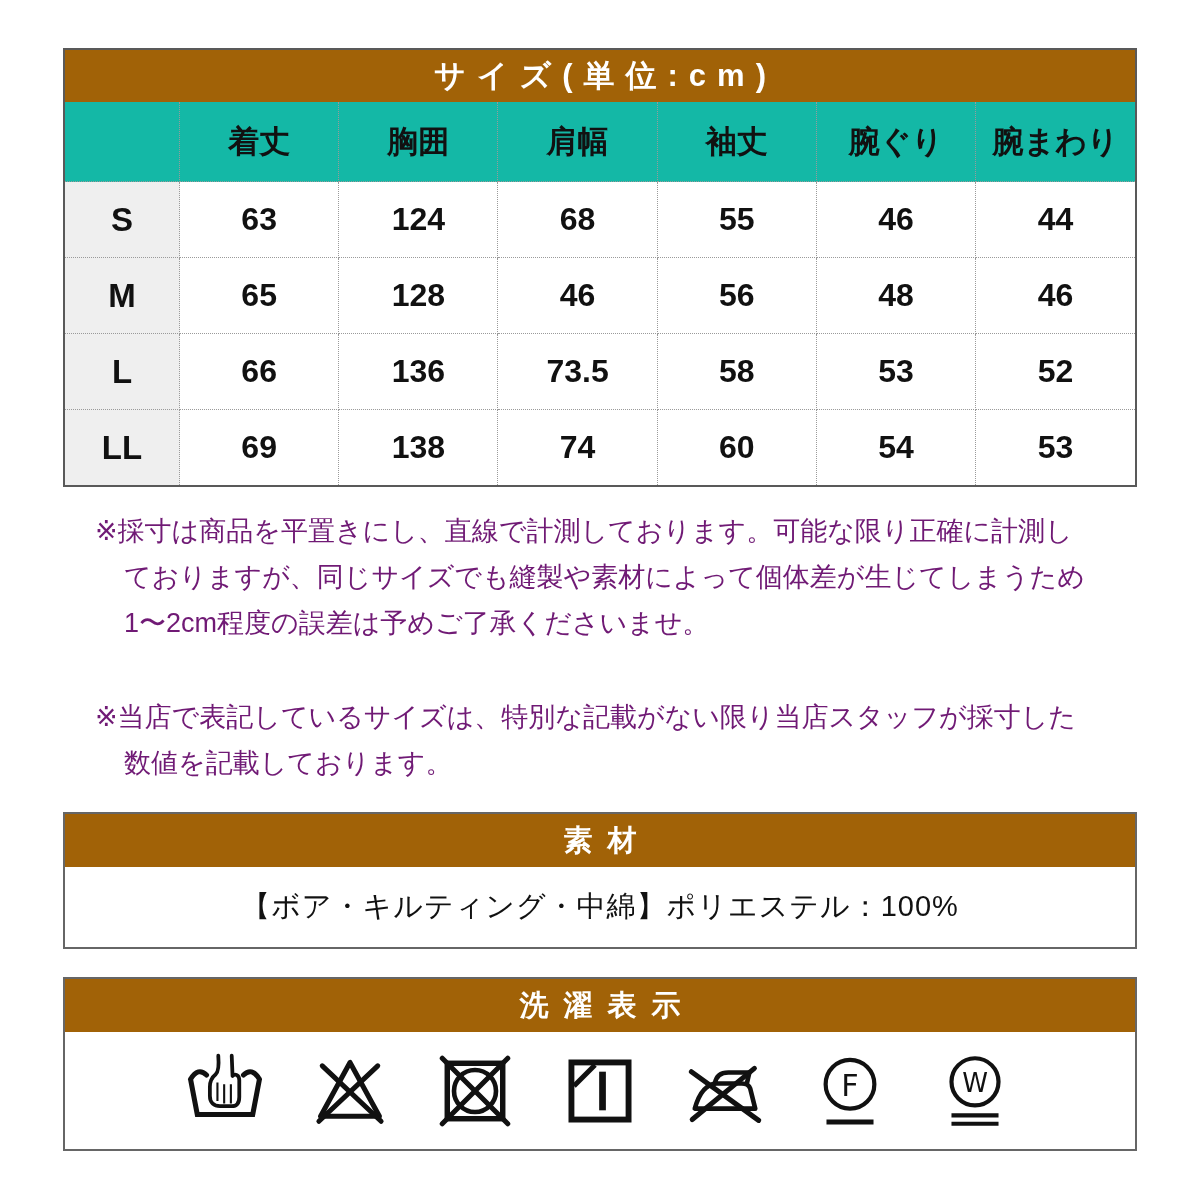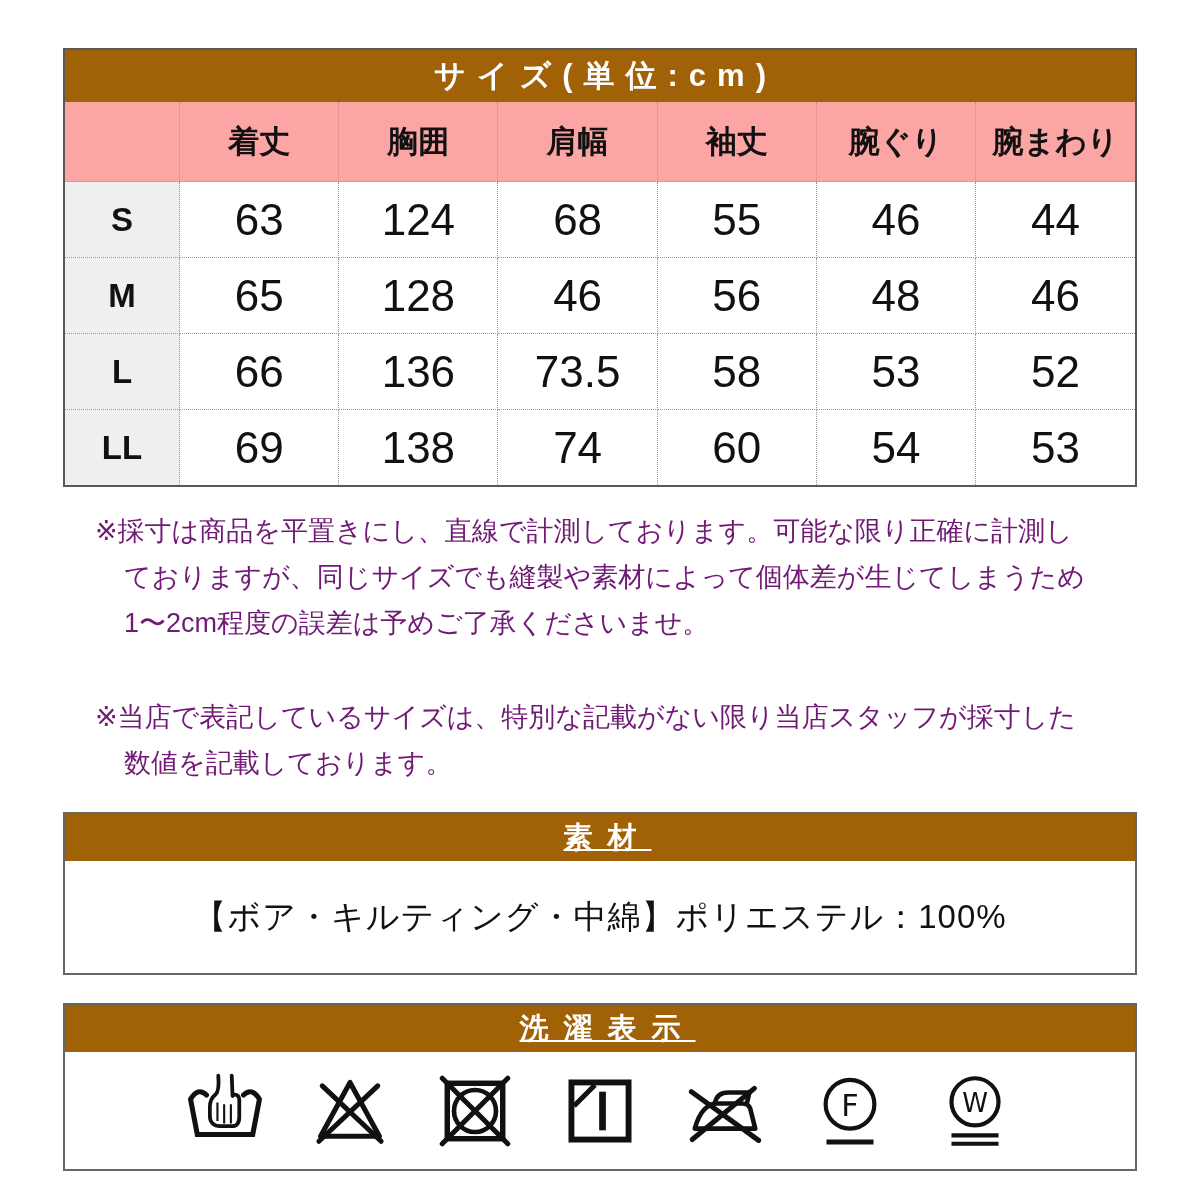--- a/index.html
+++ b/index.html
@@ -18,43 +18,43 @@
     text-align:center; display:flex; align-items:center; justify-content:center;
   }
   .size-bar { height:52px; font-size:31px; letter-spacing:11px; padding-left:11px; }
   table.size-table {
     width:100%; border-collapse:collapse; table-layout:fixed; border:hidden;
   }
   table.size-table th, table.size-table td {
     border:1px dotted #9a9a9a; text-align:center; padding:0;
   }
   table.size-table thead th {
-    background:#fca5a5; font-size:31px; font-weight:bold; height:79px;
+    background:#14b8a6; font-size:31px; font-weight:bold; height:79px;
   }
-  table.size-table td { height:75px; font-size:44px; font-weight:400; }
+  table.size-table td { height:75px; font-size:32px; font-weight:700; }
   table.size-table td.label-cell {
     background:#efefef; font-weight:bold; font-size:33px;
   }
   col.c-label { width:10.7%; }
   col.c-val { width:14.88%; }
 
   
   .note {
     font-size:27px; line-height:46px; white-space:pre-line;
     margin:21px 0 0 32px; padding-left:29px; text-indent:-29px; color:#701a75;
   }
   .note + .note { margin-top:48px; }
 
   
   .section-box { border:2px solid #666666; margin-top:26px; }
   .section-box.wash { margin-top:28px; }
-  .section-bar { height:47px; font-size:29px; letter-spacing:15px; padding-left:15px;text-decoration:underline; }
+  .section-bar { height:53px; font-size:29px; letter-spacing:15px; padding-left:15px; }
   .material-content {
-    height:112px; display:flex; align-items:center; justify-content:center;
-    font-size:33px; letter-spacing:1px;
+    height:80px; display:flex; align-items:center; justify-content:center;
+    font-size:29px; letter-spacing:1px;
   }
   .icons-row {
     height:117px; display:flex; align-items:center; justify-content:center;
     gap:41px;
   }
   svg.care { width:84px; height:94px; display:block; }
   svg.care .s { stroke:#111; fill:none; }
   svg.care text {
     font-family:"DejaVu Sans","Liberation Sans",sans-serif;
     fill:#111;

